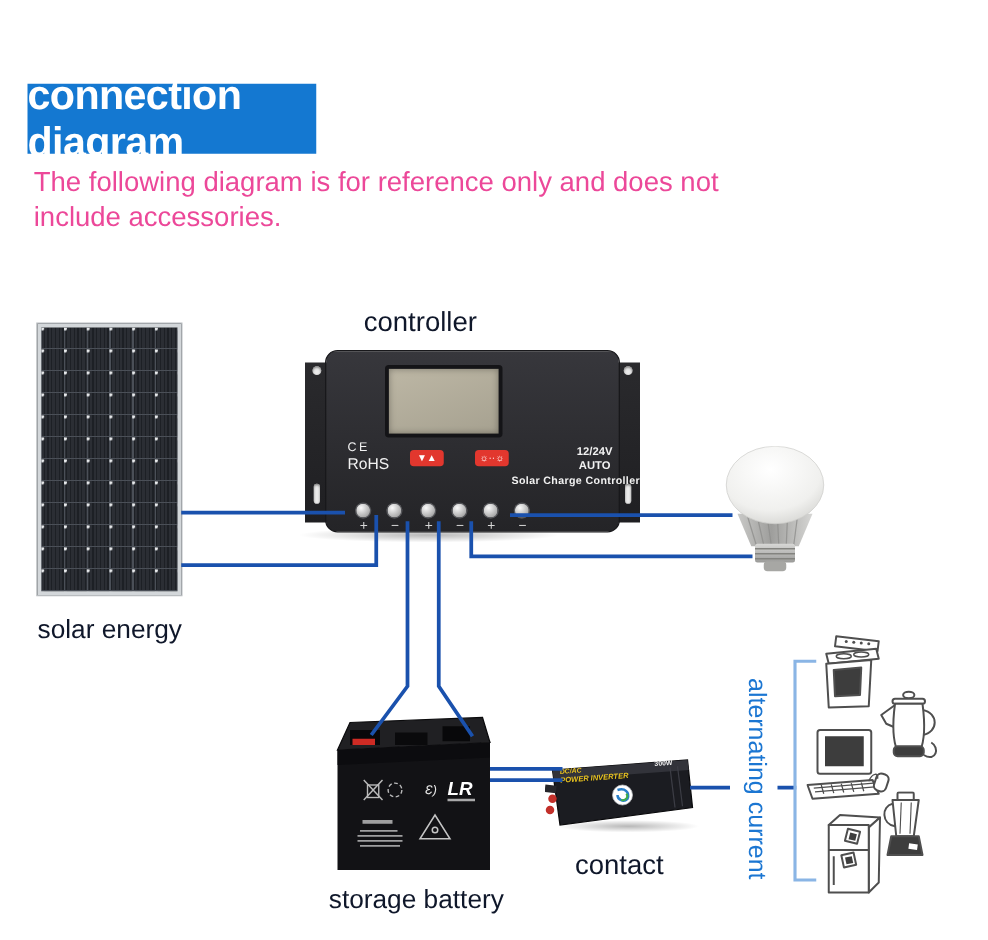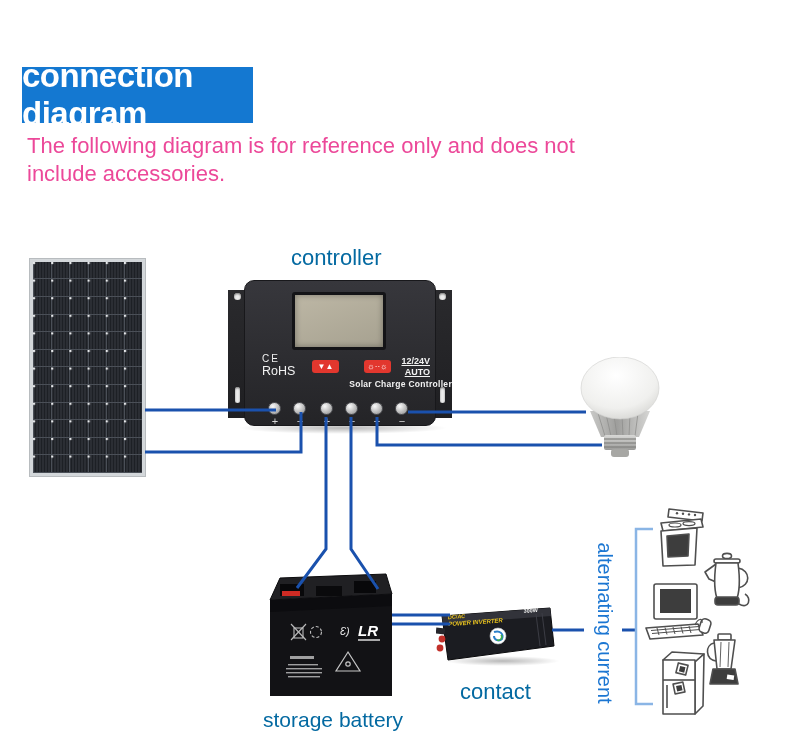--- a/index.html
+++ b/index.html
@@ -3,36 +3,36 @@
 <meta charset="utf-8">
 <style>
   html,body{margin:0;padding:0;background:#fff;}
   #canvas{position:relative;width:790px;height:752px;background:#ffffff;overflow:hidden;
           font-family:"Liberation Sans",sans-serif;margin-top:26px;}
   .abs{position:absolute;}
   .header-bar{left:22px;top:41px;width:231px;height:56px;background:#1478d1;color:#fff;
        display:flex;align-items:center;justify-content:center;font-size:33px;font-weight:bold;
        letter-spacing:-0.5px;z-index:2;}
   .desc{left:27px;top:106px;width:620px;color:#ec4899;font-size:22px;line-height:28px;z-index:2;}
-  .blue-label{color:#0369a1;font-size:21px;z-index:4;white-space:nowrap;}
+  .blue-label{color:#0f172a;font-size:21px;z-index:4;white-space:nowrap;}
   .shadow{background:radial-gradient(ellipse at center,rgba(0,0,0,.28),rgba(0,0,0,0) 70%);z-index:1;}
 
   
   .solar-panel{left:30px;top:233px;width:115px;height:217px;box-sizing:border-box;
       border:3px solid #d3d7da;box-shadow:0 0 0 1px #b8bcbf;z-index:2;
       background-color:#23262c;
       background-image:
         radial-gradient(circle at 1px 1px,#e8eaec 1.1px,rgba(0,0,0,0) 1.6px),
         repeating-linear-gradient(90deg,#4a4f57 0 1px,rgba(0,0,0,0) 1px 18.2px),
         repeating-linear-gradient(0deg,#4a4f57 0 1px,rgba(0,0,0,0) 1px 17.6px),
         repeating-linear-gradient(90deg,#2b2e34 0 2px,#1d2025 2px 3px);
       background-size:18.2px 17.6px,auto,auto,auto;}
 
   
-  .controller{left:228px;top:254px;width:224px;height:150px;z-index:2;}
+  .controller{left:244px;top:254px;width:268px;height:150px;z-index:2;}
   .flange{top:10px;width:22px;height:128px;background:linear-gradient(#2a2a2d,#1f1f22);}
   .hole-round{width:7px;height:7px;border-radius:50%;background:#ececec;box-shadow:inset 0 1px 2px #777;}
   .hole-slot{width:5px;height:16px;border-radius:3px;background:#ececec;box-shadow:inset 0 1px 2px #777;}
   .ctrl-body{left:16px;right:16px;top:0;bottom:4px;background:linear-gradient(#37373c,#242427);
       border:1px solid #18181b;border-radius:10px;}
   .lcd{left:64px;top:12px;width:88px;height:52px;background:linear-gradient(160deg,#bdb7a5,#a6a190);
       border:3px solid #141417;border-radius:3px;box-shadow:inset 0 0 6px rgba(0,0,0,.35);}
   .red-btn{top:80px;width:27px;height:13px;background:#e2372e;border-radius:3px;color:#fff;
       display:flex;align-items:center;justify-content:center;font-size:8px;line-height:1;}
   .ctrl-txt{color:#f2f2f2;}
@@ -51,41 +51,42 @@
 <body>
 
 <div id="canvas">
 
   <div class="abs header-bar">connection diagram</div>
   <div class="abs desc">
     <div>The following diagram is for reference only and does not include accessories.</div>
   </div>
 
   <div class="abs solar-panel"></div>
+  <div class="abs blue-label" style="left:30px;top:466px;">solar energy</div>
 
   <div class="abs blue-label" style="left:291px;top:219px;font-size:22px;">controller</div>
 
   <div class="abs shadow" style="left:238px;top:396px;width:210px;height:12px;"></div>
 
   <div class="abs controller">
     <div class="abs flange" style="left:0;"></div>
     <div class="abs flange" style="right:0;"></div>
     <div class="abs hole-round" style="left:6px;top:13px;"></div>
     <div class="abs hole-round" style="right:6px;top:13px;"></div>
     <div class="abs hole-slot" style="left:7px;top:107px;"></div>
     <div class="abs hole-slot" style="right:7px;top:107px;"></div>
     <div class="abs ctrl-body"></div>
     <div class="abs lcd"></div>
     <div class="abs ctrl-txt" style="left:34px;top:74px;line-height:1.05;">
       <div style="font-size:10px;letter-spacing:2px;">CE</div>
       <div style="font-size:12.5px;font-weight:normal;">RoHS</div>
     </div>
     <div class="abs red-btn" style="left:84px;">▼▲</div>
     <div class="abs red-btn" style="left:136px;">☼··☼</div>
-    <div class="abs ctrl-txt" style="right:22px;top:76px;font-size:9px;font-weight:bold;line-height:1.2;text-align:right;text-decoration:underline;">
+    <div class="abs ctrl-txt" style="right:22px;top:76px;font-size:9px;font-weight:bold;line-height:1.2;text-align:center;">
       <div>12/24V</div>
       <div>AUTO</div>
     </div>
     <div class="abs ctrl-txt" style="left:0;right:0;top:99px;text-align:right;font-size:8.5px;font-weight:bold;letter-spacing:.3px;">Solar Charge Controller</div>
 
     <div class="abs screw" style="left:40px;"></div>
     <div class="abs screw" style="left:65px;"></div>
     <div class="abs screw" style="left:92px;"></div>
     <div class="abs screw" style="left:117px;"></div>
     <div class="abs screw" style="left:142px;"></div>

